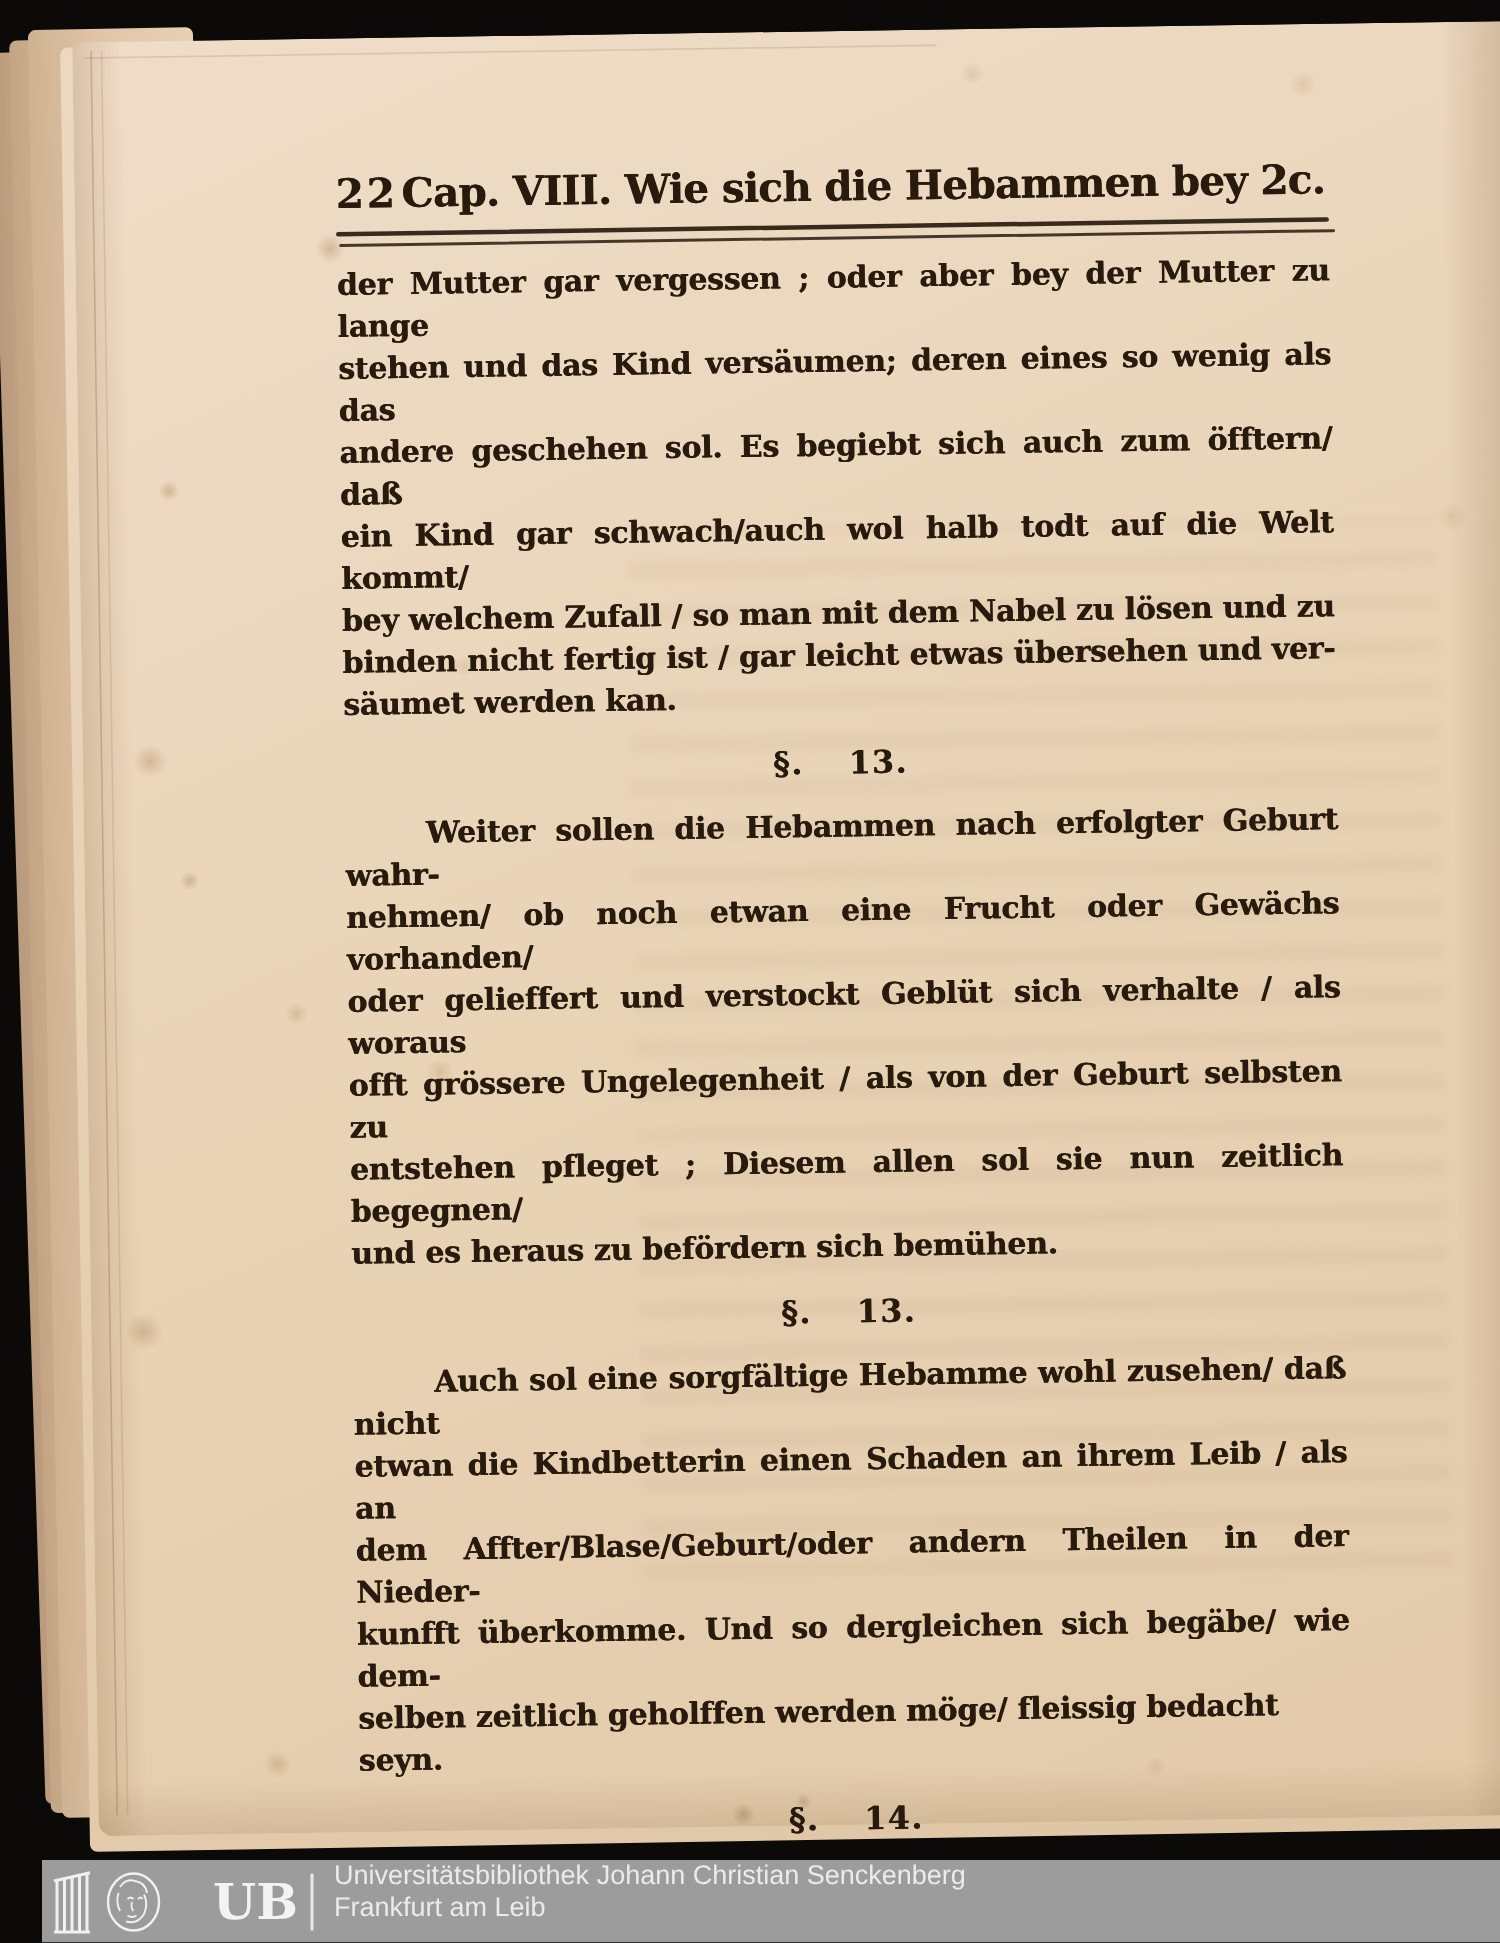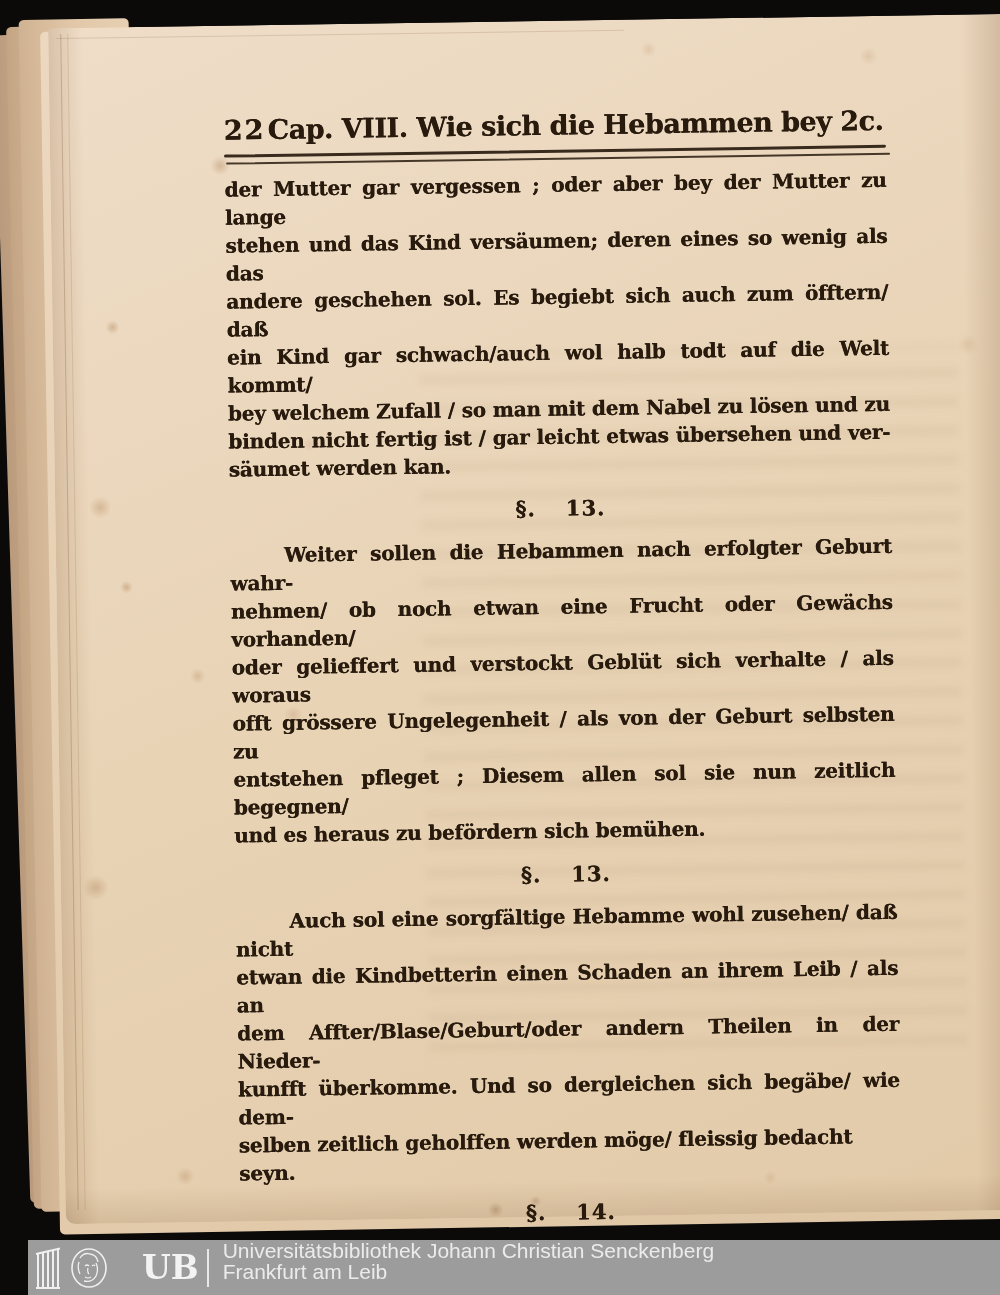--- a/index.html
+++ b/index.html
@@ -94,21 +94,21 @@
     font-family:"Liberation Sans", sans-serif;
     margin-left:28px;
   }
   .footer-logo{display:flex;align-items:center;height:100%;}
   .logo-svg{margin:0 6px 0 6px;}
   .logo-ub{
     font-family:"DejaVu Serif", serif;font-weight:bold;font-size:33px;
     color:#f3f3f3;letter-spacing:0;line-height:1;margin-right:8px;
   }
   .logo-sep{width:2px;height:38px;background:#e9e9e9;margin-right:14px;}
-  .footer-text{color:var(--footer-text);font-size:21px;line-height:21px;}
+  .footer-text{color:var(--footer-text);font-size:18px;line-height:21px;}
 </style>
 </head>
 <body>
 
 <div class="page-layer layer1"></div>
 <div class="page-layer layer2"></div>
 <div class="page-layer layer3"></div>
 <div class="page-layer layer4"></div>
 
 <div class="main-page">

